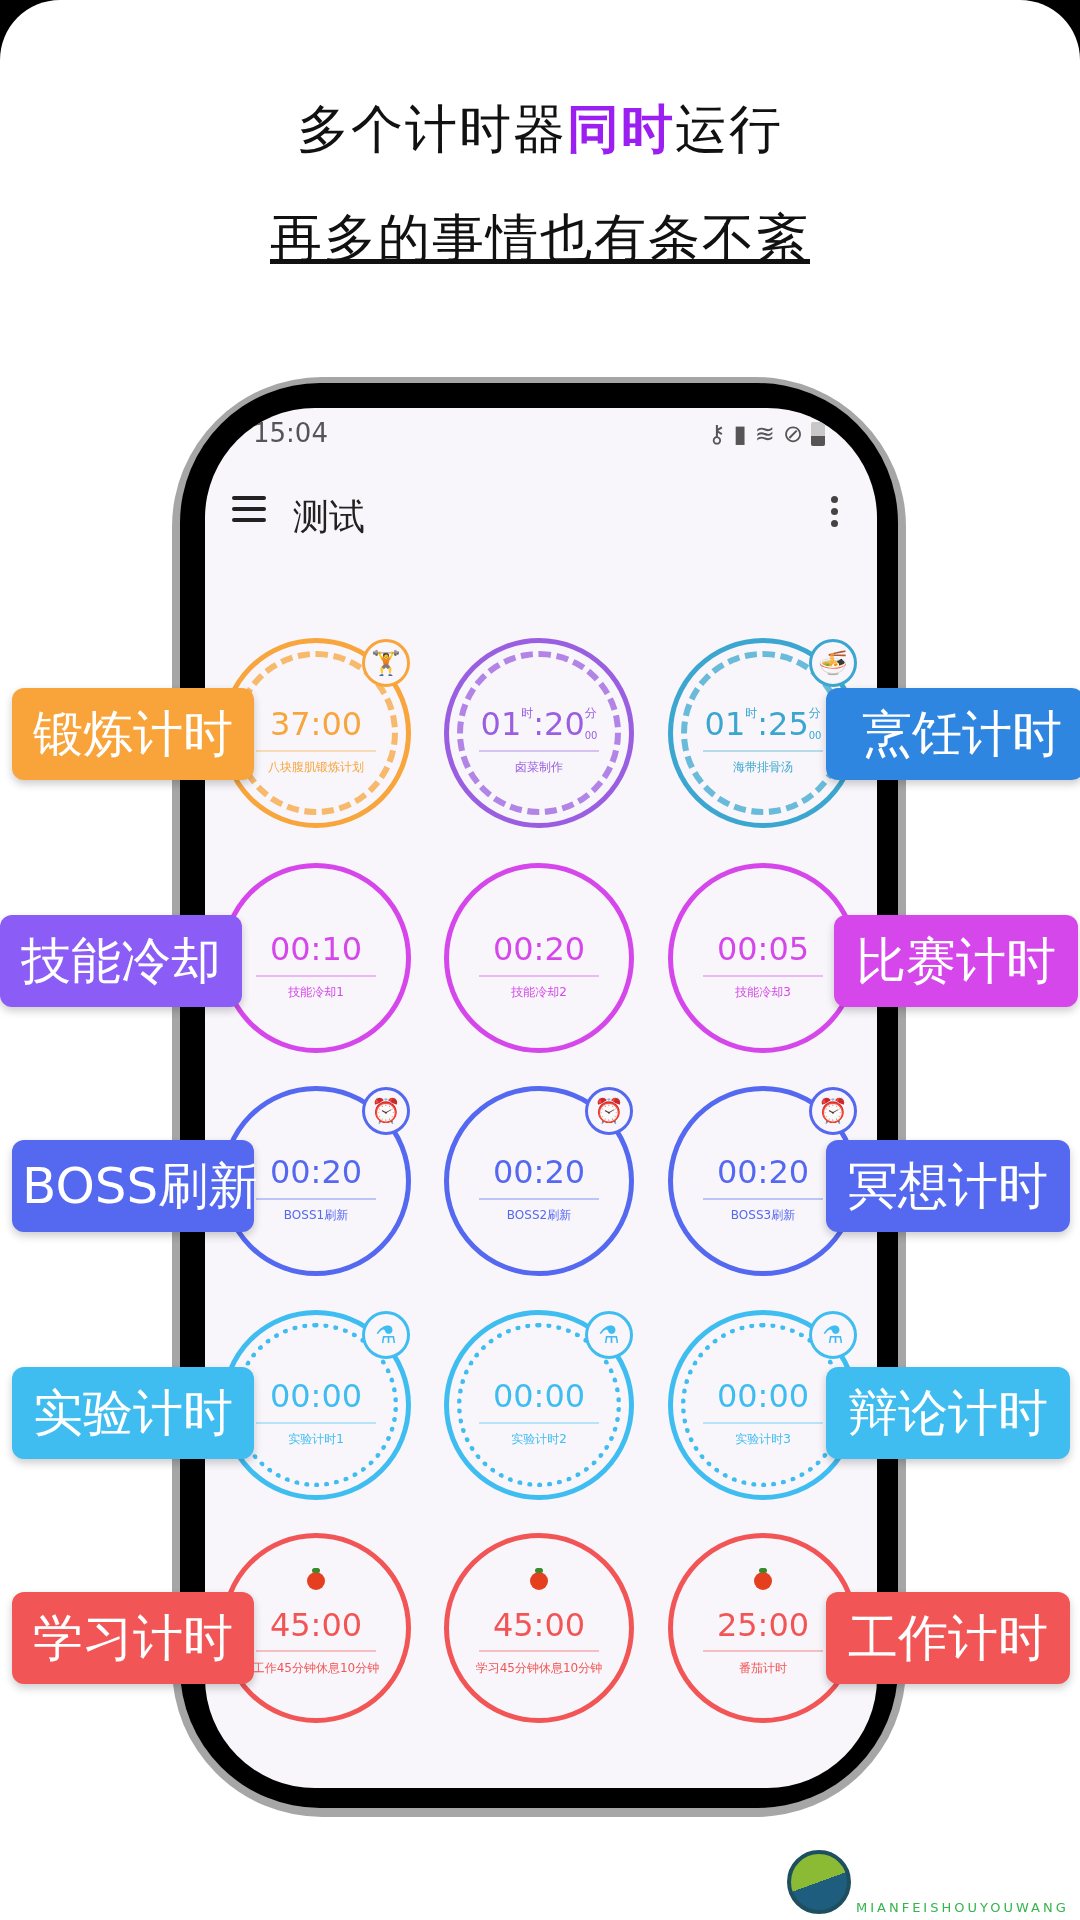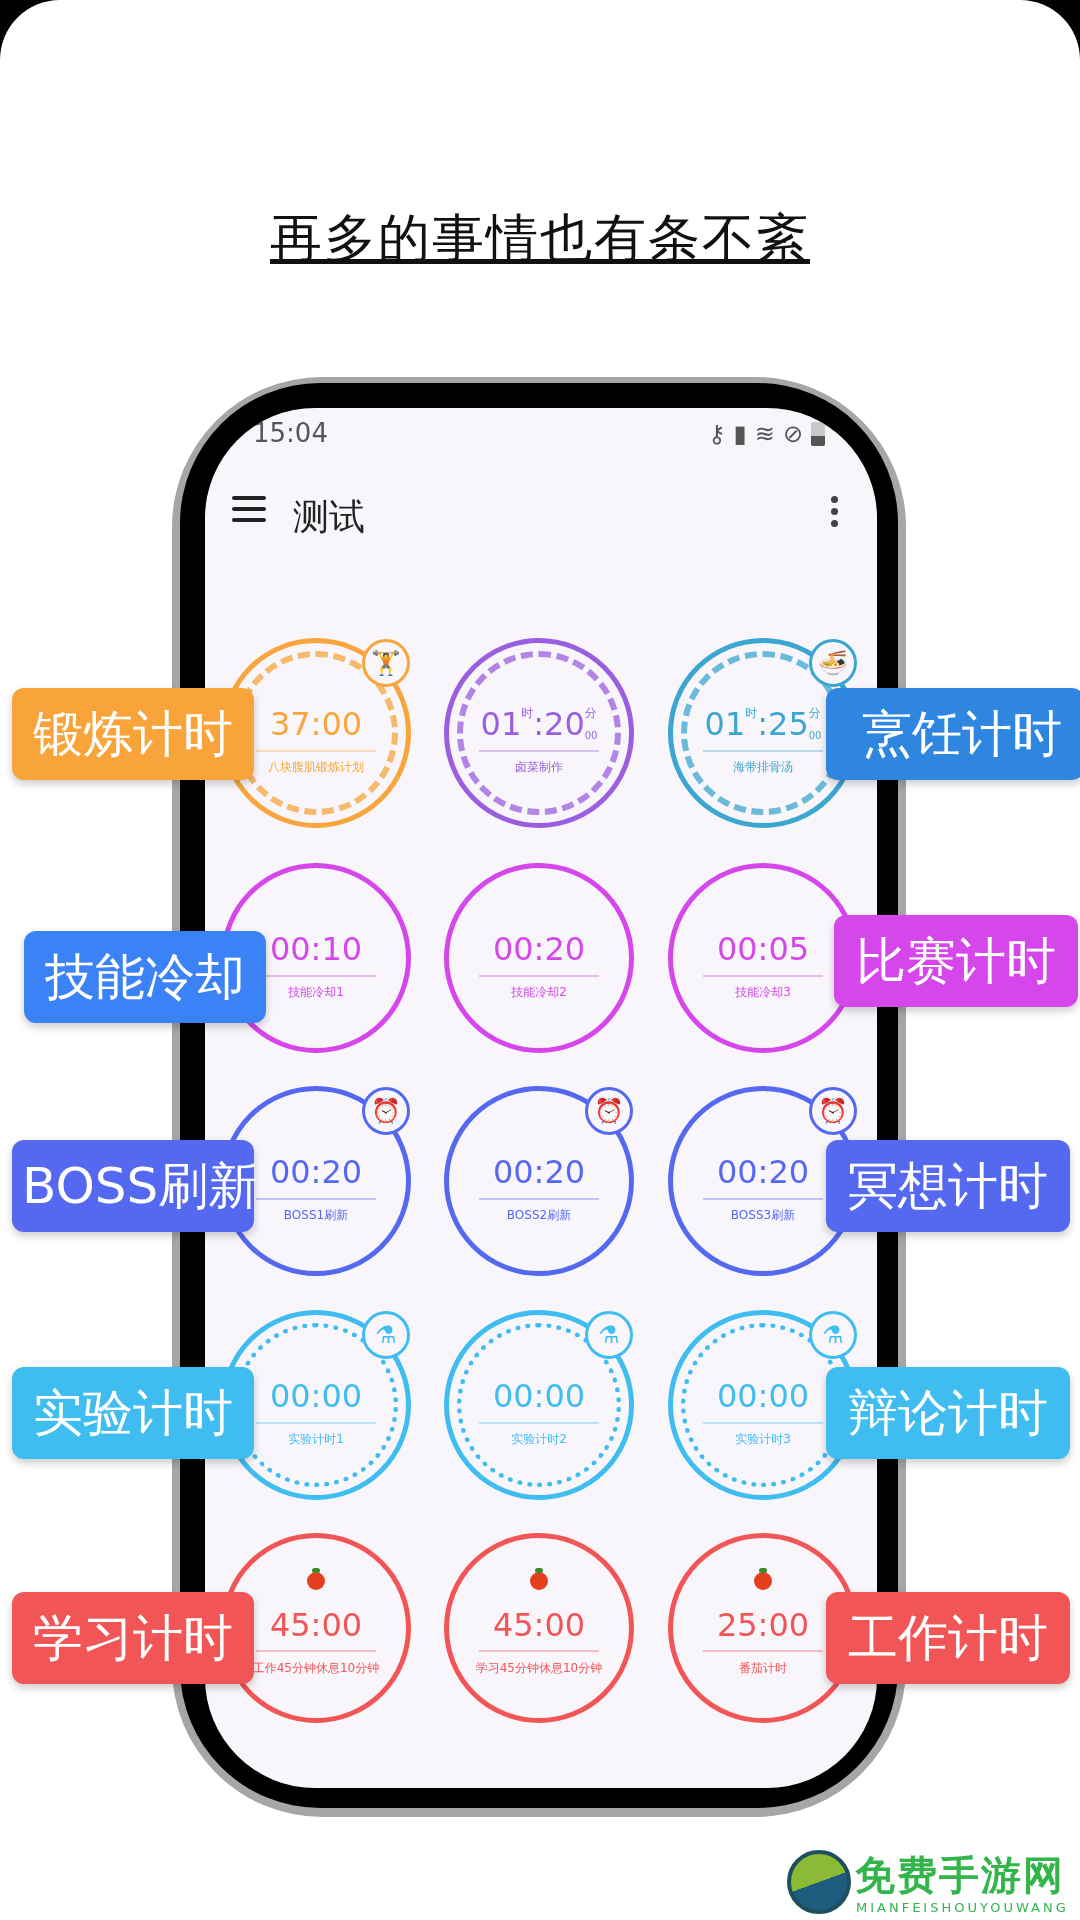--- a/index.html
+++ b/index.html
@@ -88,20 +88,21 @@
     font-family: "DejaVu Serif", serif; letter-spacing: 2px;
   }
   .footer-sub {
     position: absolute; left: 856px; top: 1900px; font-size: 13px; color: #32b54a; letter-spacing: 3px;
   }
 </style>
 </head>
 <body>
 
 <div class="page">
+  <div class="headline l1"><span>多个计时器</span><span class="accent">同时</span><span>运行</span></div>
   <div class="headline l2">再多的事情也有条不紊</div>
 
   <div class="phone-outer"></div>
   <div class="phone-bezel"></div>
 
   <div class="screen">
     <div class="status-time">15:04</div>
     <div class="status-icons">
       <span>⚷</span>
       <span>▮</span>
@@ -213,27 +214,26 @@
           <div class="tomato"></div>
           <div class="time" style="top: 68px;">25:00</div>
           <div class="rule" style="background: rgb(242, 85, 85); top: 112px;"></div>
           <div class="name" style="top: 120px;">番茄计时</div>
         </div>
       </div>
   </div>
 
   <div id="side-labels">
       <div class="sidelabel" style="background: rgb(249, 164, 58); top: 688px; left: 12px; width: 222px;">锻炼计时</div>
-      <div class="sidelabel" style="background: #3b82f6; top: 915px; left: 24px; width: 222px; margin-top: 16px;">技能冷却</div>
+      <div class="sidelabel" style="background: #8b5cf6; top: 915px; left: 0; width: 222px;">技能冷却</div>
       <div class="sidelabel" style="background: rgb(84, 104, 240); top: 1140px; left: 12px; width: 222px;">BOSS刷新</div>
       <div class="sidelabel" style="background: rgb(64, 189, 240); top: 1367px; left: 12px; width: 222px;">实验计时</div>
       <div class="sidelabel" style="background: rgb(242, 85, 85); top: 1592px; left: 12px; width: 222px;">学习计时</div>
       <div class="sidelabel" style="background: rgb(47, 134, 224); top: 688px; left: 826px; width: 224px; padding-left: 24px;">烹饪计时</div>
       <div class="sidelabel" style="background: rgb(213, 71, 234); top: 915px; left: 834px; width: 224px;">比赛计时</div>
       <div class="sidelabel" style="background: rgb(84, 104, 240); top: 1140px; left: 826px; width: 224px;">冥想计时</div>
       <div class="sidelabel" style="background: rgb(64, 189, 240); top: 1367px; left: 826px; width: 224px;">辩论计时</div>
       <div class="sidelabel" style="background: rgb(242, 85, 85); top: 1592px; left: 826px; width: 224px;">工作计时</div>
     </div>
 
   <div class="footer-logo"></div>
-  <div class="footer-title">免费手游网</div>
   <div class="footer-sub">MIANFEISHOUYOUWANG</div>
 </div>
 
 </body></html>

